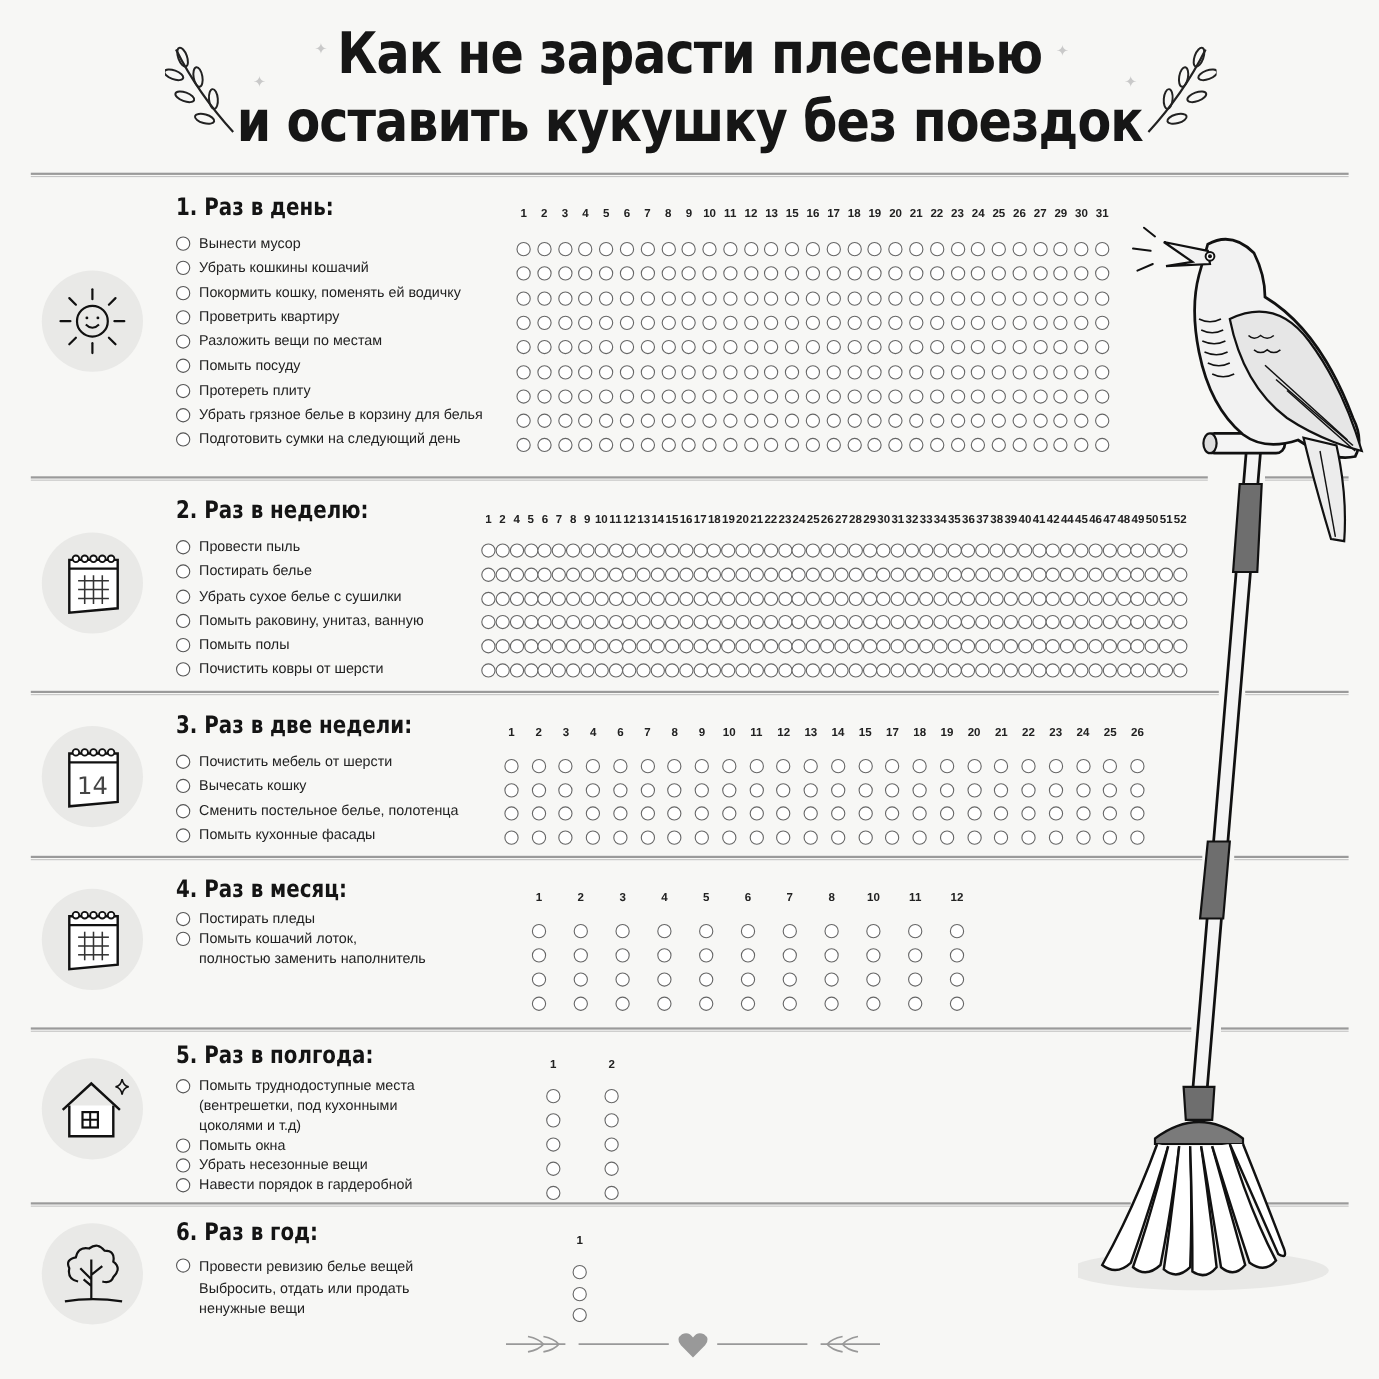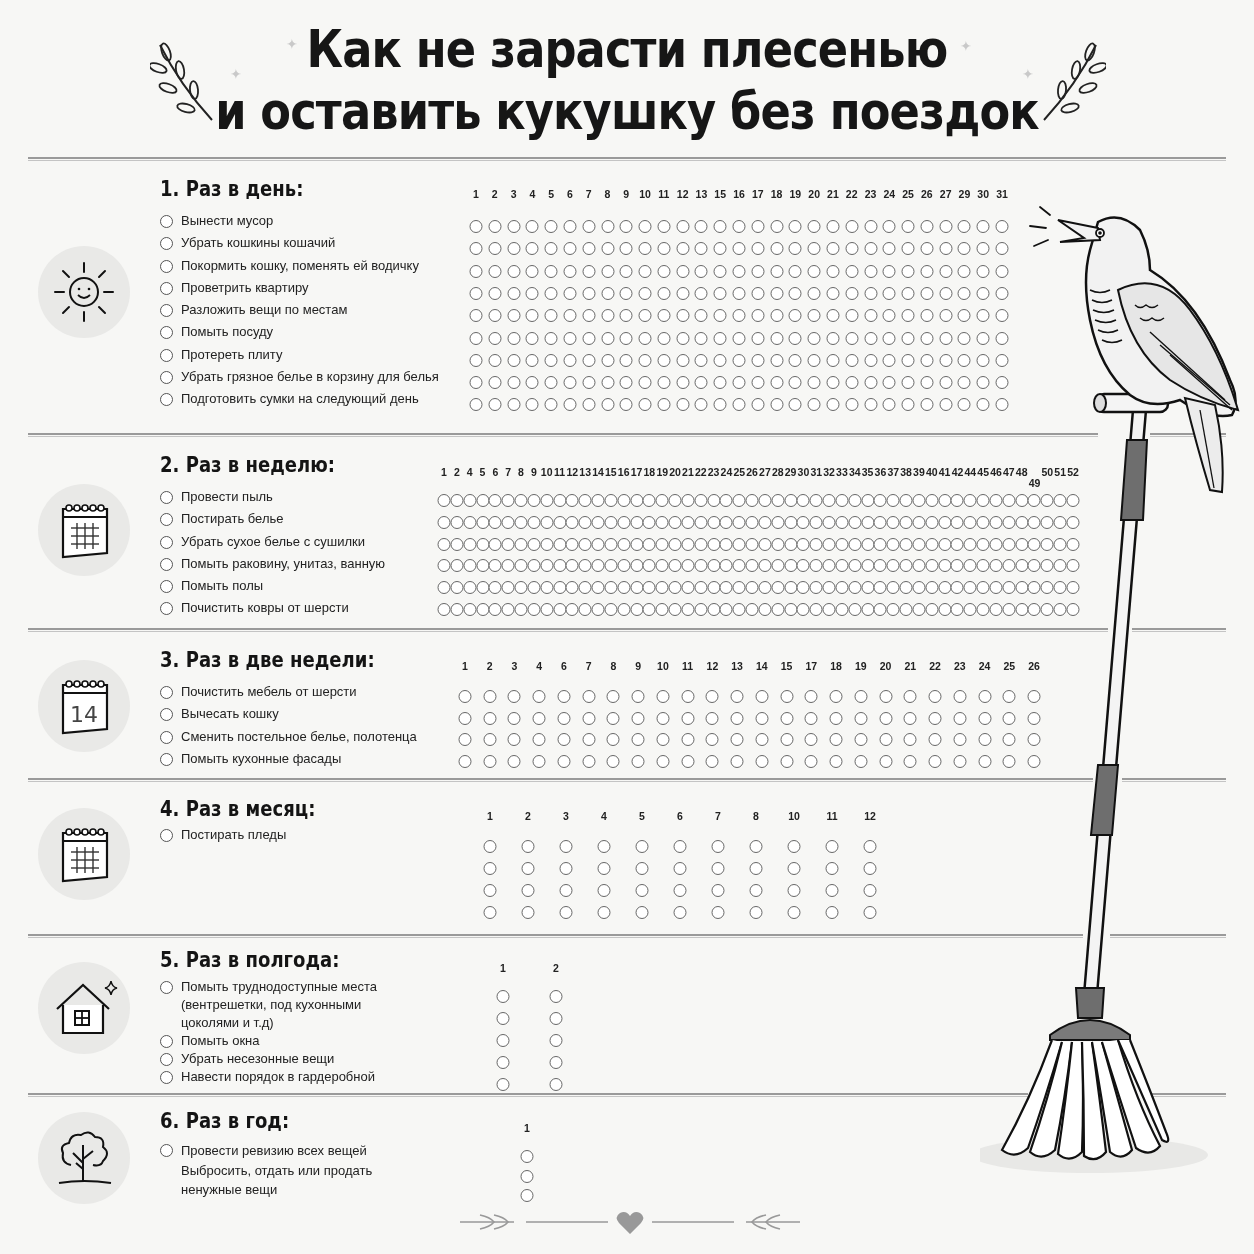--- a/index.html
+++ b/index.html
@@ -262,20 +262,25 @@
     <div class="task">
       <span class="radio"></span>
       <span class="line">Помыть кухонные фасады</span>
     </div>
   </div>
 <div class="task-list" id="tasks-3" style="top:826px;line-height:18px">
     <div class="task" style="line-height: 18px;">
       <span class="radio" style="top: 3px;"></span>
       <span class="line">Постирать пледы</span>
     </div>
+    <div class="task" style="line-height: 18px;">
+      <span class="radio" style="top: 3px;"></span>
+      <span class="line">Помыть кошачий лоток,</span>
+      <span class="line">полностью заменить наполнитель</span>
+    </div>
   </div>
 <div class="task-list" id="tasks-4" style="top:978px">
     <div class="task" style="line-height: 18px;">
       <span class="radio" style="top: 3px;"></span>
       <span class="line">Помыть труднодоступные места</span>
       <span class="line">(вентрешетки, под кухонными</span>
       <span class="line">цоколями и т.д)</span>
     </div>
     <div class="task" style="line-height: 18px;">
       <span class="radio" style="top: 3px;"></span>
@@ -286,21 +291,21 @@
       <span class="line">Убрать несезонные вещи</span>
     </div>
     <div class="task" style="line-height: 18px;">
       <span class="radio" style="top: 3px;"></span>
       <span class="line">Навести порядок в гардеробной</span>
     </div>
   </div>
 <div class="task-list" id="tasks-5" style="top:1141px">
     <div class="task" style="line-height: 19.5px;">
       <span class="radio" style="top: 3px;"></span>
-      <span class="line">Провести ревизию всех вещей</span>
+      <span class="line">Провести ревизию белье вещей</span>
       <span class="line">Выбросить, отдать или продать</span>
       <span class="line">ненужные вещи</span>
     </div>
   </div>
 
 <div class="grid" id="grid-0">
     <span class="num" style="left: 476px; top: 188px; position: fixed;">1</span>
     <span class="circ" style="position: fixed; left: 476px; top: 220px;"></span>
     <span class="circ" style="position: fixed; left: 476px; top: 242.3px;"></span>
     <span class="circ" style="position: fixed; left: 476px; top: 264.6px;"></span>
@@ -907,21 +912,21 @@
     <span class="circ" style="position: fixed; left: 1008.82px; top: 559.4px;"></span>
     <span class="circ" style="position: fixed; left: 1008.82px; top: 581.2px;"></span>
     <span class="circ" style="position: fixed; left: 1008.82px; top: 603px;"></span>
     <span class="num" style="left: 1021.65px; top: 466px; position: fixed;">48</span>
     <span class="circ" style="position: fixed; left: 1021.65px; top: 494px;"></span>
     <span class="circ" style="position: fixed; left: 1021.65px; top: 515.8px;"></span>
     <span class="circ" style="position: fixed; left: 1021.65px; top: 537.6px;"></span>
     <span class="circ" style="position: fixed; left: 1021.65px; top: 559.4px;"></span>
     <span class="circ" style="position: fixed; left: 1021.65px; top: 581.2px;"></span>
     <span class="circ" style="position: fixed; left: 1021.65px; top: 603px;"></span>
-    <span class="num" style="left: 1034.49px; top: 466px; position: fixed; margin-top: 11px;">49</span>
+    <span class="num" style="left: 1034.49px; top: 466px; position: fixed;">49</span>
     <span class="circ" style="position: fixed; left: 1034.49px; top: 494px;"></span>
     <span class="circ" style="position: fixed; left: 1034.49px; top: 515.8px;"></span>
     <span class="circ" style="position: fixed; left: 1034.49px; top: 537.6px;"></span>
     <span class="circ" style="position: fixed; left: 1034.49px; top: 559.4px;"></span>
     <span class="circ" style="position: fixed; left: 1034.49px; top: 581.2px;"></span>
     <span class="circ" style="position: fixed; left: 1034.49px; top: 603px;"></span>
     <span class="num" style="left: 1047.33px; top: 466px; position: fixed;">50</span>
     <span class="circ" style="position: fixed; left: 1047.33px; top: 494px;"></span>
     <span class="circ" style="position: fixed; left: 1047.33px; top: 515.8px;"></span>
     <span class="circ" style="position: fixed; left: 1047.33px; top: 537.6px;"></span>

